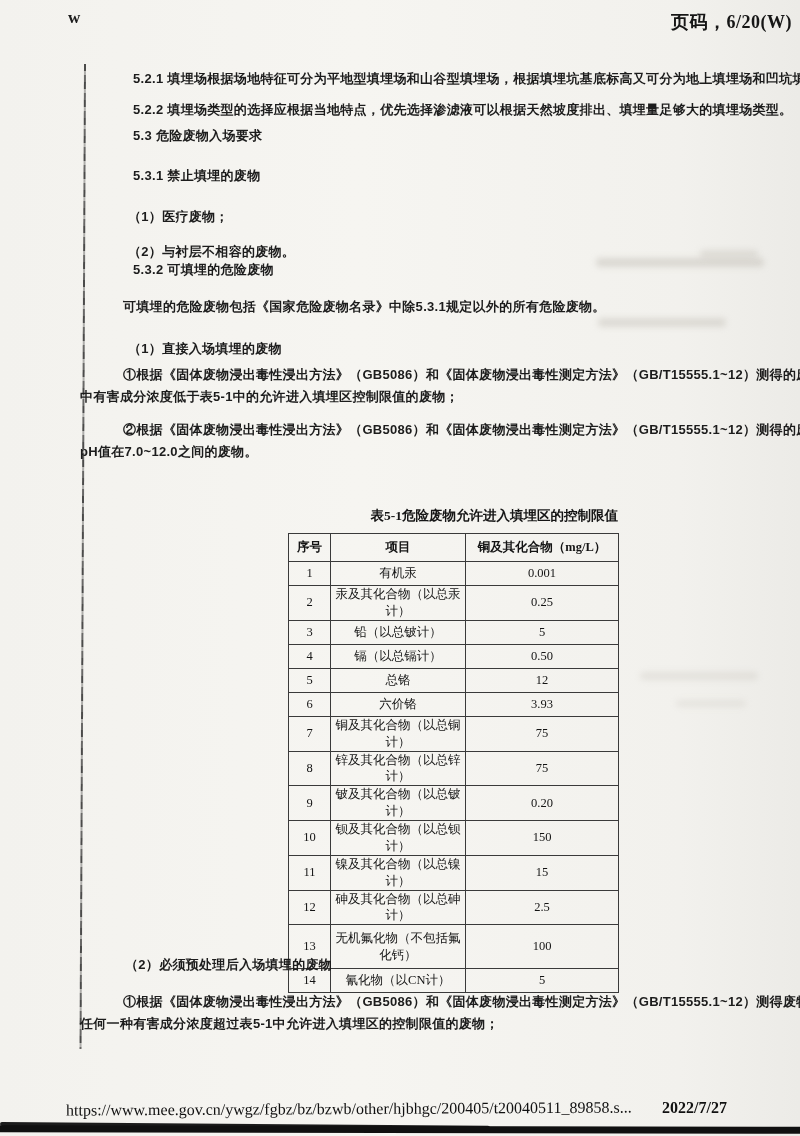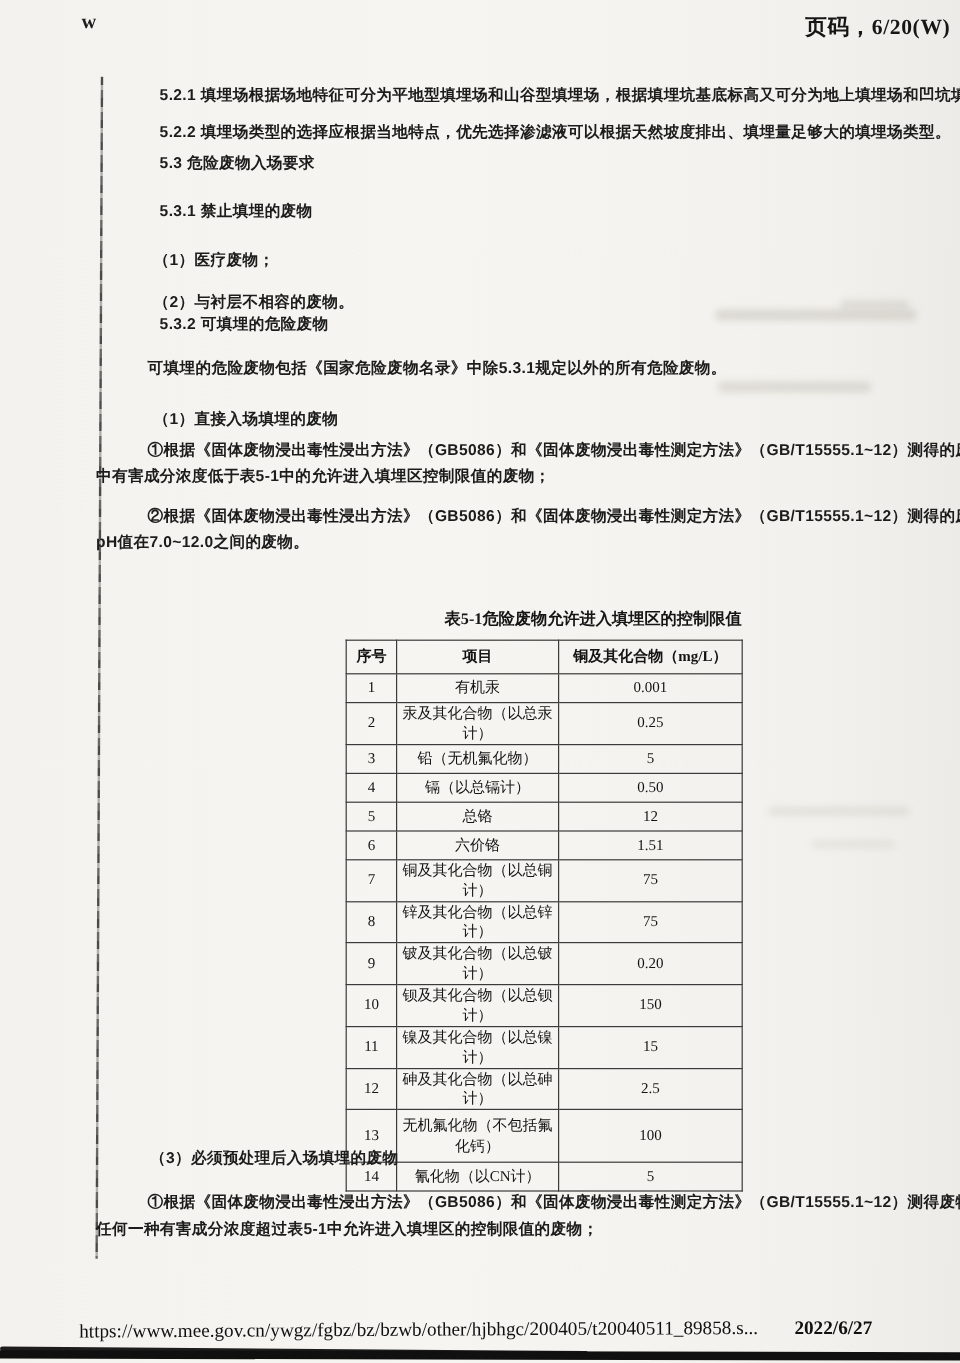--- a/index.html
+++ b/index.html
@@ -119,37 +119,37 @@
           <td>有机汞</td>
           <td>0.001</td>
         </tr>
     <tr>
           <td>2</td>
           <td>汞及其化合物（以总汞计）</td>
           <td>0.25</td>
         </tr>
     <tr>
           <td>3</td>
-          <td>铅（无机氟化物）</td>
+          <td>铅（以总铍计）</td>
           <td>5</td>
         </tr>
     <tr>
           <td>4</td>
           <td>镉（以总镉计）</td>
           <td>0.50</td>
         </tr>
     <tr>
           <td>5</td>
           <td>总铬</td>
           <td>12</td>
         </tr>
     <tr>
           <td>6</td>
           <td>六价铬</td>
-          <td>1.51</td>
+          <td>3.93</td>
         </tr>
     <tr>
           <td>7</td>
           <td>铜及其化合物（以总铜计）</td>
           <td>75</td>
         </tr>
     <tr>
           <td>8</td>
           <td>锌及其化合物（以总锌计）</td>
           <td>75</td>
@@ -180,29 +180,29 @@
           <td>100</td>
         </tr>
     <tr>
           <td>14</td>
           <td>氰化物（以CN计）</td>
           <td>5</td>
         </tr>
   </tbody>
     </table>
 
-  <div class="tline" style="left:125px; top:956px;">（3）必须预处理后入场填埋的废物</div>
+  <div class="tline" style="left:125px; top:956px;">（2）必须预处理后入场填埋的废物</div>
   <div class="tline" style="left:123px; top:993px;">①根据《固体废物浸出毒性浸出方法》（GB5086）和《固体废物浸出毒性测定方法》（GB/T15555.1~12）测得废物浸出液</div>
   <div class="tline" style="left:80px;  top:1015px;">任何一种有害成分浓度超过表5-1中允许进入填埋区的控制限值的废物；</div>
 
   <div class="smudge" style="left:596px; top:258px; width:168px; height:9px; opacity:.5;"></div>
   <div class="smudge" style="left:700px; top:250px; width:58px; height:8px; opacity:.4;"></div>
   <div class="smudge" style="left:598px; top:318px; width:128px; height:9px; opacity:.45;"></div>
   <div class="smudge" style="left:640px; top:672px; width:118px; height:8px; opacity:.3;"></div>
   <div class="smudge" style="left:676px; top:700px; width:70px; height:7px; opacity:.25;"></div>
 
   <div class="footer-url">https://www.mee.gov.cn/ywgz/fgbz/bz/bzwb/other/hjbhgc/200405/t20040511_89858.s...</div>
-  <div class="footer-date">2022/6/27</div>
+  <div class="footer-date">2022/7/27</div>
 
   <div class="bottom-bar-a"></div>
   <div class="bottom-bar-b"></div>
 
 </div>
 
 </body></html>

